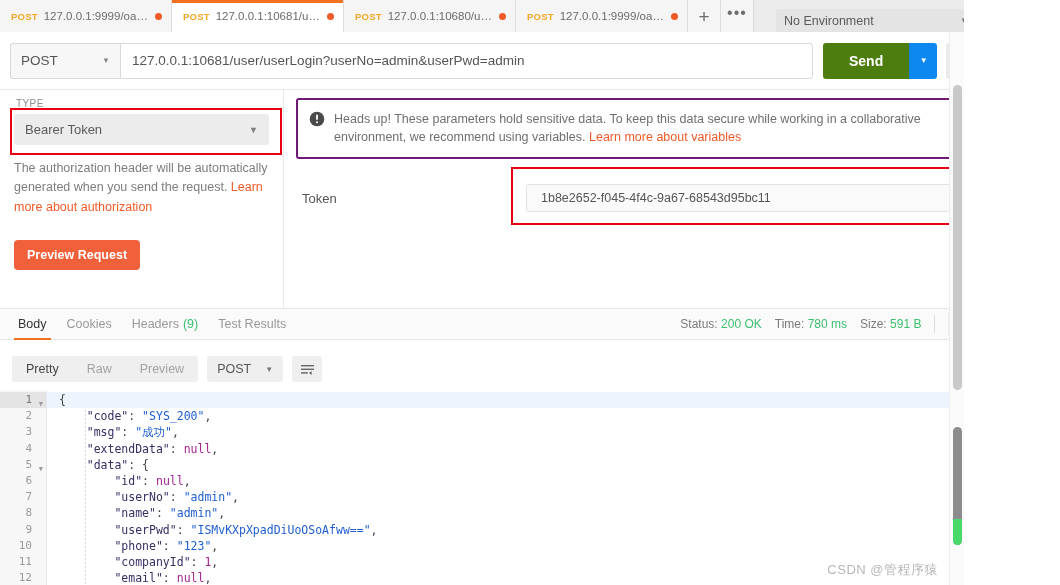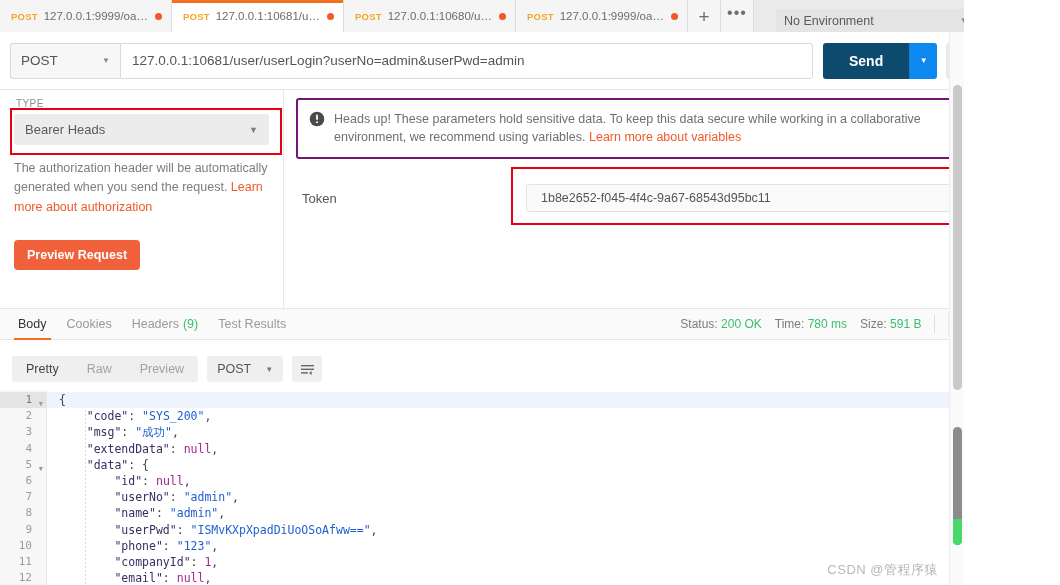--- a/index.html
+++ b/index.html
@@ -82,21 +82,21 @@
     font-size:13.5px; color:#555; cursor:pointer;
   }
   .method .caret { margin-left:auto; font-size:8px; color:#888; }
   .urlinput {
     flex:1 1 auto; height:36px; border:1px solid #d9d9d9; border-radius:0 3px 3px 0;
     background:#fff; display:flex; align-items:center; padding:0 11px;
     font-size:13.5px; color:#555; overflow:hidden; white-space:nowrap;
   }
   .sendgrp { display:flex; margin-left:10px; }
   .sendbtn {
-    background:#0c4a6e; color:#fff; font-weight:bold; font-size:14px;
+    background:#4d7c0f; color:#fff; font-weight:bold; font-size:14px;
     height:36px; padding:0 26px; display:flex; align-items:center;
     border-radius:3px 0 0 3px; cursor:pointer;
   }
   .sendcaret {
     background:#0d88f0; color:#fff; width:28px; height:36px;
     display:flex; align-items:center; justify-content:center;
     border-left:1px solid #1a7ed1; border-radius:0 3px 3px 0; cursor:pointer; font-size:8px;
   }
   .savegrp { display:flex; margin-left:9px; }
   .savebtn {
@@ -317,21 +317,21 @@
     <div class="savegrp">
       <div class="savebtn">Save</div>
       <div class="savecaret">▼</div>
     </div>
   </div>
 
   <div class="authwrap">
     <div class="authleft">
       <div class="typelabel">TYPE</div>
       <div class="typebox">
-        <span>Bearer Heads</span>
+        <span>Bearer Token</span>
         <span class="caret">▼</span>
       </div>
       <div class="redbox1"></div>
       <div class="authdesc">
         <span>The authorization header will be automatically generated when you send the request. </span><a href="#">Learn more about authorization</a>
       </div>
       <div class="previewbtn">Preview Request</div>
     </div>
 
     <div class="authright">

